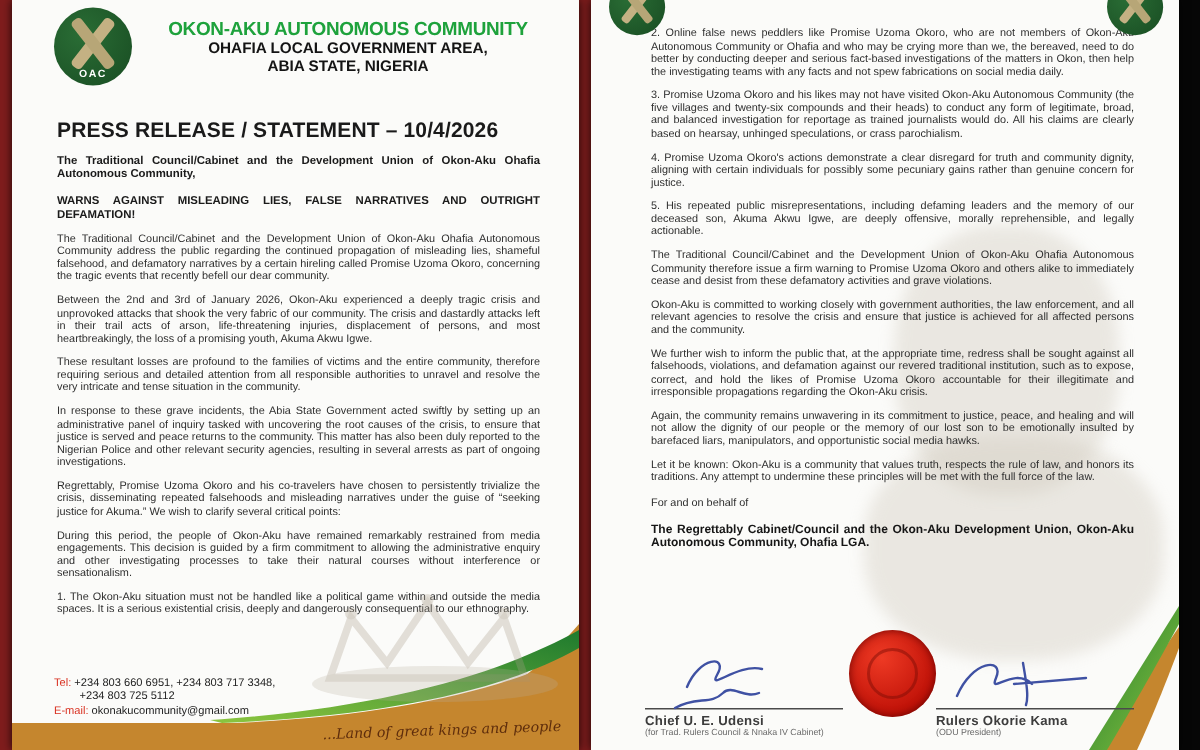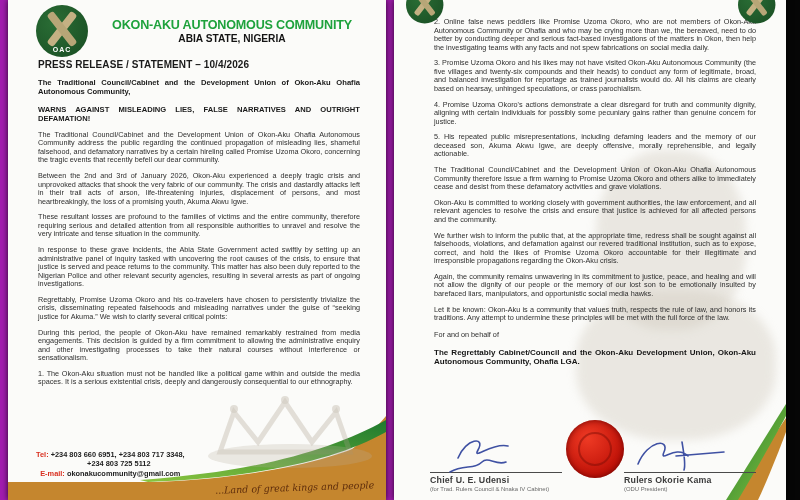--- a/index.html
+++ b/index.html
@@ -1,17 +1,17 @@
 <!DOCTYPE html>
 <html><head>
 <meta charset="utf-8">
 <style>
   html,body{margin:0;padding:0;width:800px;height:500px;background:#060606;overflow:hidden;
     font-family:"Liberation Sans",sans-serif;}
-  .stage{position:relative;width:700px;height:500px;background:#a21caf;}
+  .stage{position:relative;width:700px;height:500px;background:#7f1d1d;}
   .page{position:absolute;top:0;height:500px;background:#fbfbf9;overflow:hidden;
     box-shadow:0 0 6px rgba(0,0,0,.8);}
   #page1{left:8px;width:378px;}
   #page2{left:394px;width:392px;}
 
   
   .p1-header{display:flex;align-items:center;padding:5px 14px 0 28px;position:relative;z-index:2;}
   .logo{width:52px;height:52px;border-radius:50%;background:radial-gradient(circle at 35% 35%,#2a6d35,#184c22);
     position:relative;flex:0 0 auto;overflow:hidden;}
   .logo .bar{position:absolute;left:50%;top:50%;width:8px;height:40px;border-radius:3px;background:#c4b183;}
@@ -19,28 +19,28 @@
   .logo .bar.b{transform:translate(-50%,-55%) rotate(-38deg);background:#b7a677;}
   .logo .oac{position:absolute;left:0;right:0;bottom:4px;text-align:center;color:#fff;
     font-size:7px;font-weight:bold;letter-spacing:1px;}
   .mini-logo{position:absolute;transform:scale(.72);transform-origin:top left;z-index:3;}
   .title-block{flex:1;text-align:center;line-height:1.12;padding-left:4px;}
   .t-main{color:#1ea23c;font-weight:800;font-size:12.6px;letter-spacing:-.2px;}
   .t-sub{color:#141414;font-weight:800;font-size:10.2px;margin-top:1px;}
 
   
   .p1-body{position:relative;z-index:2;padding:0 26px 0 30px;}
-  .pr-line{font-weight:800;font-size:10px;color:#1a1a1a;margin-top:2px;letter-spacing:.1px;}
+  .pr-line{font-weight:800;font-size:14px;color:#1a1a1a;margin-top:21px;letter-spacing:.1px;}
   .bold-line{font-weight:800;font-size:7.6px;color:#1a1a1a;margin-top:9px;line-height:1.18;text-align:justify;}
   .para{font-size:7.25px;line-height:8.5px;color:#2e2e2e;text-align:justify;margin-top:7px;}
 
   
   .p1-footer{position:absolute;left:0;right:0;bottom:0;height:84px;z-index:1;}
   .contact{position:absolute;left:28px;bottom:22px;z-index:3;font-size:7.4px;line-height:9.5px;
-    font-weight:bold;color:#222;text-align:center;}
+    font-weight:normal;color:#222;}
   .red{color:#d93020;}
   .tagline{position:absolute;right:12px;bottom:7px;z-index:4;
     font-family:"DejaVu Serif",serif;font-style:italic;font-size:9.5px;color:#5e2d0c;
     transform:rotate(-2deg);}
   .swoosh-svg{position:absolute;left:0;bottom:0;width:378px;height:84px;display:block;}
   .crown-wm{position:absolute;right:6px;bottom:28px;width:190px;height:78px;opacity:.5;z-index:2;}
 
   
   .p2-body{position:relative;z-index:2;padding:18px 30px 0 40px;}
   .p2-body .para:first-child{margin-top:0;}
@@ -70,20 +70,21 @@
   <div class="page" id="page1">
 
     <div class="p1-header">
       <div class="logo">
         <div class="bar a"></div>
         <div class="bar b"></div>
         <div class="oac">OAC</div>
       </div>
       <div class="title-block">
         <div class="t-main">OKON-AKU AUTONOMOUS COMMUNITY</div>
+        <div class="t-sub">OHAFIA LOCAL GOVERNMENT AREA,</div>
         <div class="t-sub">ABIA STATE, NIGERIA</div>
       </div>
     </div>
 
     <div class="p1-body">
       <div class="pr-line">PRESS RELEASE / STATEMENT – 10/4/2026</div>
       <div class="bold-line">The Traditional Council/Cabinet and the Development Union of Okon-Aku Ohafia Autonomous Community,</div>
       <div class="bold-line">WARNS AGAINST MISLEADING LIES, FALSE NARRATIVES AND OUTRIGHT DEFAMATION!</div>
       <p class="para">The Traditional Council/Cabinet and the Development Union of Okon-Aku Ohafia Autonomous Community address the public regarding the continued propagation of misleading lies, shameful falsehood, and defamatory narratives by a certain hireling called Promise Uzoma Okoro, concerning the tragic events that recently befell our dear community.</p>
       <p class="para">Between the 2nd and 3rd of January 2026, Okon-Aku experienced a deeply tragic crisis and unprovoked attacks that shook the very fabric of our community. The crisis and dastardly attacks left in their trail acts of arson, life-threatening injuries, displacement of persons, and most heartbreakingly, the loss of a promising youth, Akuma Akwu Igwe.</p>

